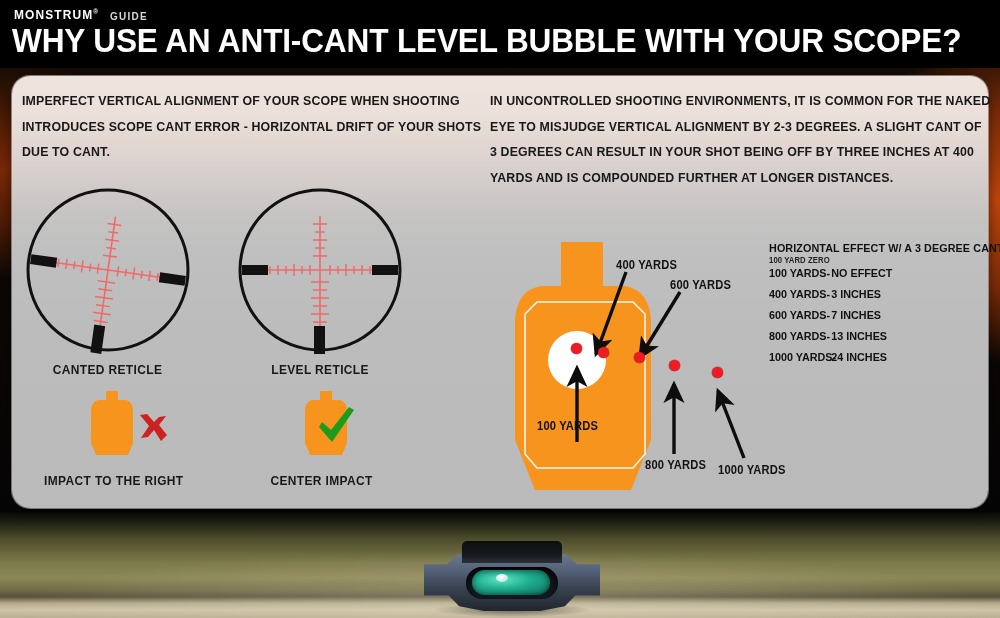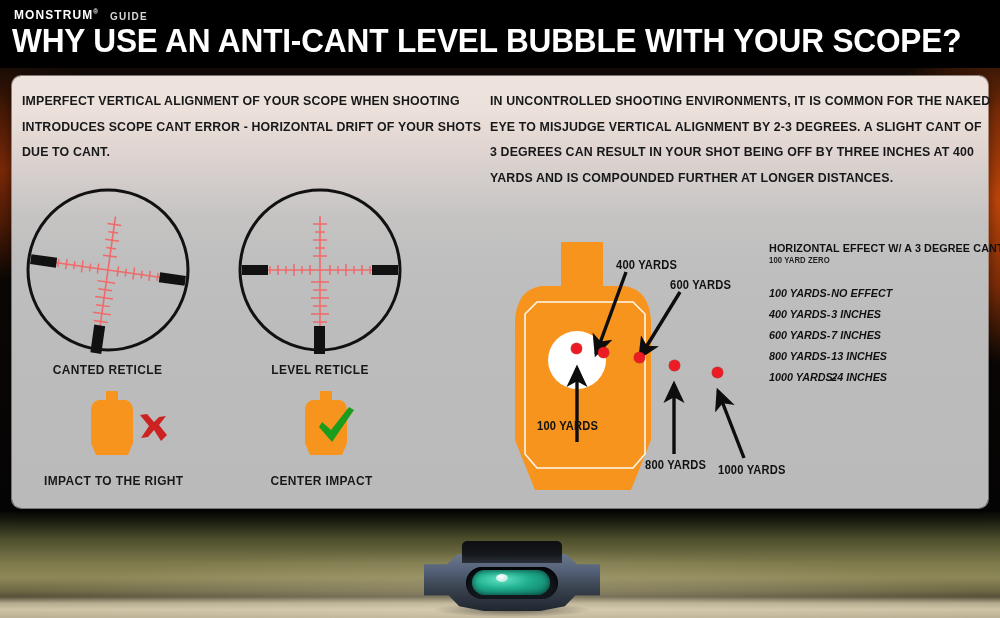--- a/index.html
+++ b/index.html
@@ -52,21 +52,21 @@
               box-shadow:inset 0 2px 4px rgba(0,0,0,.9);}
   .lvl-vial{position:absolute;left:48px;top:29px;width:78px;height:25px;border-radius:13px;
             background:radial-gradient(ellipse at 38% 38%, #5fe3c2 0%, #1fae8f 42%, #0c6f5c 100%);
             box-shadow:inset 0 0 6px rgba(0,0,0,.55);}
   .lvl-bub{position:absolute;left:72px;top:33px;width:12px;height:8px;border-radius:50%;
            background:radial-gradient(ellipse at 40% 35%, #ffffff 0%, #cfeee6 55%, #8fd6c4 100%);}
   .lvl-shadow{position:absolute;left:10px;top:62px;width:156px;height:14px;border-radius:50%;
               background:radial-gradient(ellipse,rgba(0,0,0,.5) 0%,rgba(0,0,0,0) 72%);}
 
   
-  .panel{position:absolute;left:12px;top:76px;width:976px;height:432px;border-radius:9px;z-index:6;
+  .panel{position:absolute;left:12px;top:76px;width:976px;height:432px;border-radius:18px;z-index:6;
          background:linear-gradient(180deg,#efe3dd 0%,#ece0da 8%,#e2d6d2 16%,#d3cdcb 24%,#c6c4c3 32%,
                                     #bfbfbf 42%,#bcbcbc 60%,#bababa 100%);
          box-shadow:0 0 0 1px rgba(255,255,255,.45), 0 3px 14px rgba(0,0,0,.55);}
 
   .body-txt{position:absolute;font-size:13.3px;line-height:25.5px;font-weight:bold;color:#17181a;
             transform:scaleX(.93);transform-origin:left top;letter-spacing:.15px;}
   #txt-left{left:10px;top:12px;width:520px;}
   #txt-right{left:478px;top:12px;width:540px;}
 
   
@@ -97,21 +97,21 @@
        transform:scaleX(.93);transform-origin:left top;white-space:nowrap;}
 
   .arrowsvg{position:absolute;left:0;top:0;width:976px;height:432px;pointer-events:none;}
 
   
   .tbl{position:absolute;left:757px;top:165px;width:215px;}
   .tbl-title{font-size:11.6px;font-weight:bold;color:#111;letter-spacing:.1px;
              transform:scaleX(.93);transform-origin:left top;white-space:nowrap;}
   .tbl-sub{font-size:8.3px;font-weight:bold;color:#222;letter-spacing:.1px;margin-top:1px;
            transform:scaleX(.93);transform-origin:left top;white-space:nowrap;}
-  .tbl-rows{margin-top:21px;font-style:italic;}
+  .tbl-rows{margin-top:1px;}
   .trow{display:flex;margin-bottom:8px;font-size:11.6px;font-weight:bold;color:#111;
         transform:scaleX(.93);transform-origin:left top;white-space:nowrap;}
   .trow .d{width:67px;}
   .trow .v{}
 </style>
 </head>
 <body>
 
 <div class="stage">
 

